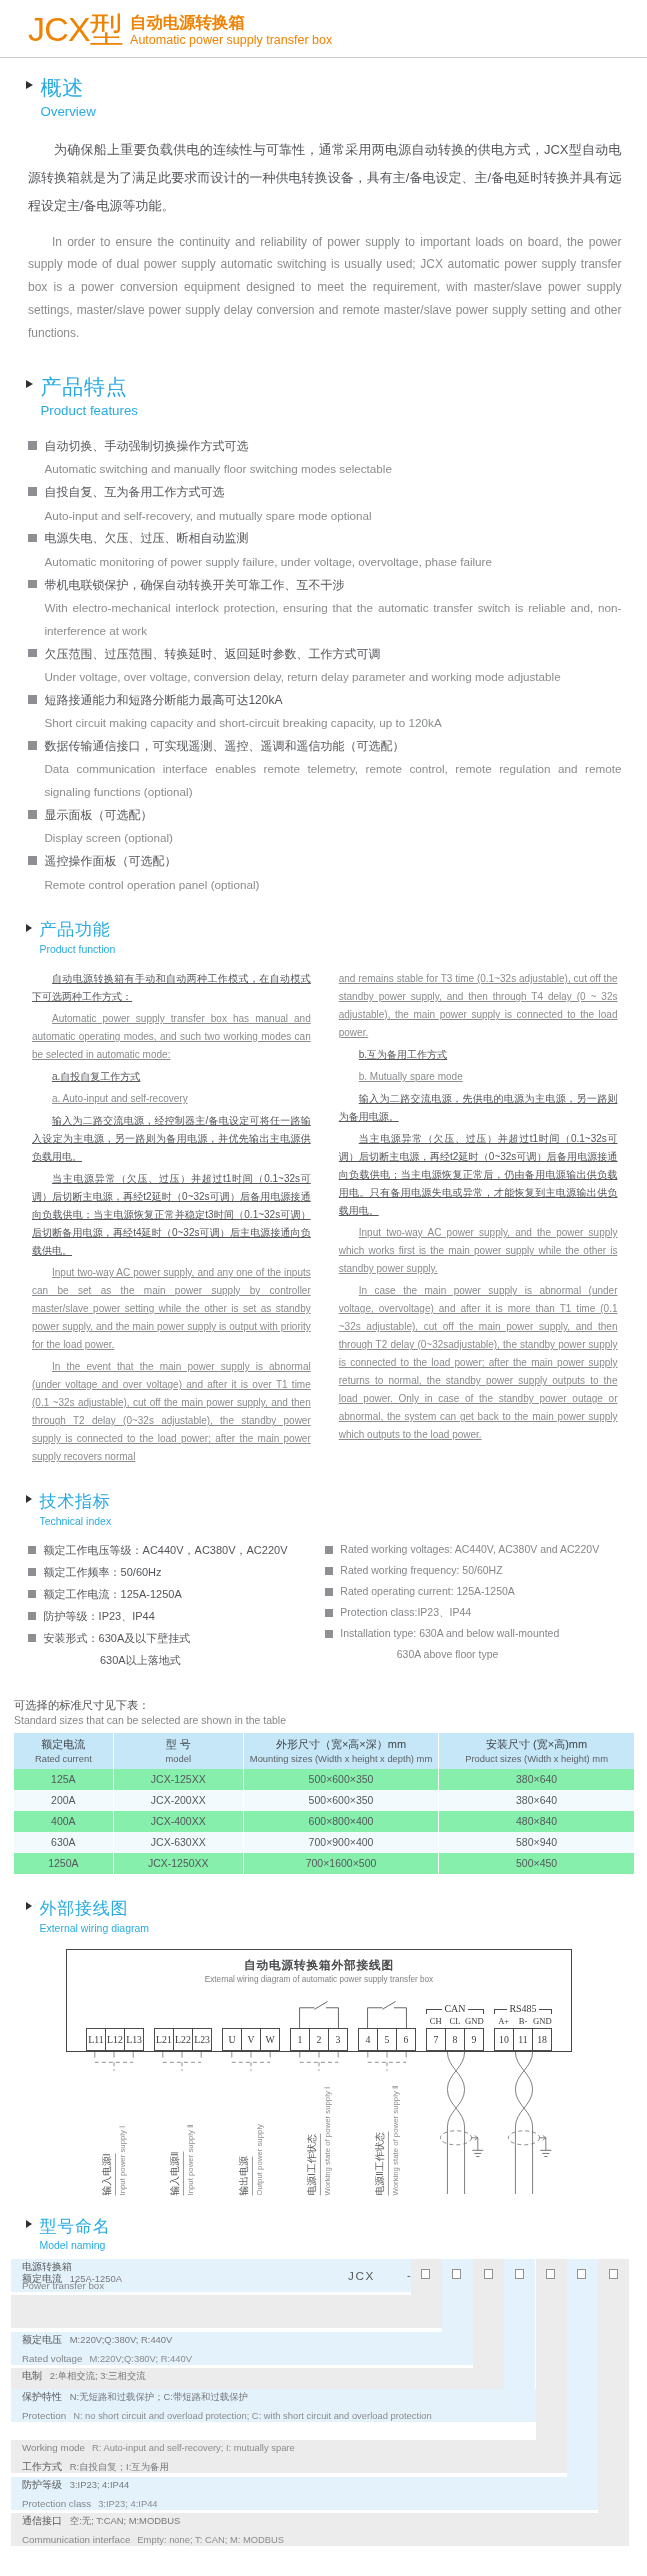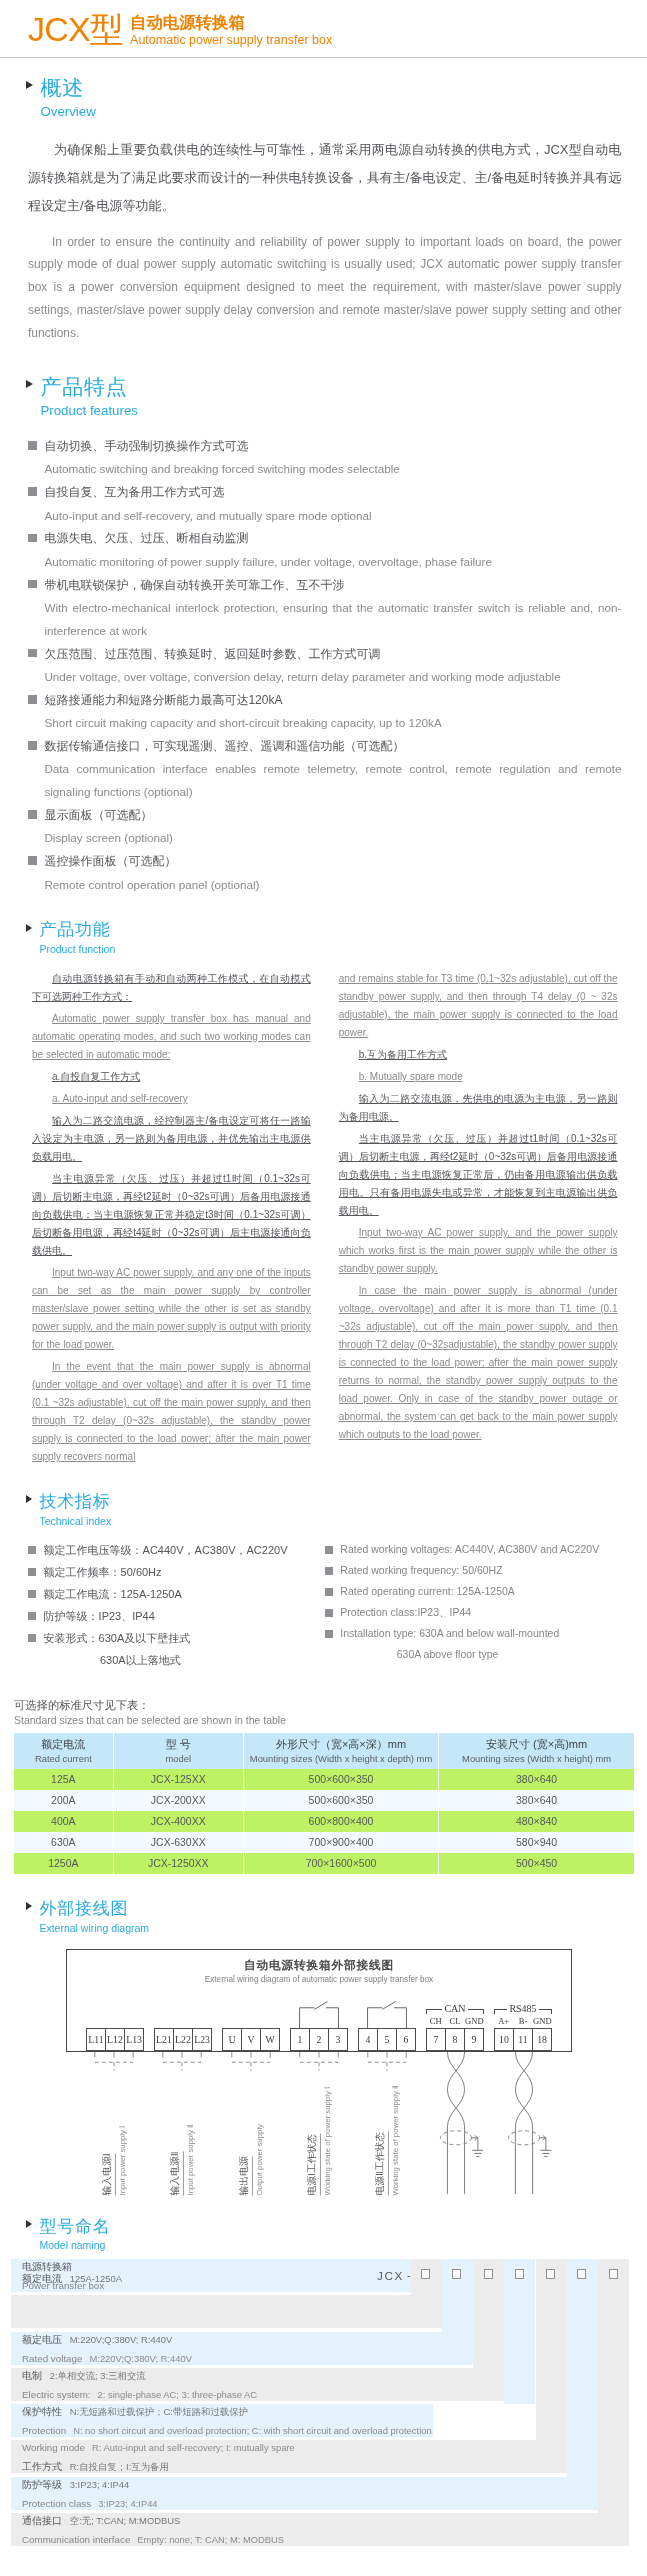--- a/index.html
+++ b/index.html
@@ -57,21 +57,21 @@
   .tech-item.cont{padding-left:72px;}
   
   .sizes-note-cn{margin:26.5px 0 0 14px;font-size:11.3px;color:#515356;}
   .sizes-note-en{margin:1.6px 0 0 14px;font-size:10.5px;color:#85878a;}
   #sizes-table{border-collapse:collapse;margin:7px 0 0 14px;width:620px;}
   #sizes-table th{background:#c6e7f7;border-left:1.6px solid #fff;padding:3.9px 0 4.7px;font-weight:normal;}
   #sizes-table th:first-child,#sizes-table td:first-child{border-left:none;}
   .th-cn{font-size:11px;color:#3f4247;}
   .th-en{font-size:9.4px;color:#5c6166;margin-top:0.8px;}
   #sizes-table td{text-align:center;height:21px;font-size:10.5px;color:#55585c;border-left:1.6px solid #fff;}
-  tr.r-odd{background:#bef264;}
+  tr.r-odd{background:#86efac;}
   tr.r-even{background:#f3fafd;}
   
   #wd{margin:15.6px 0 0 66px;width:506px;border:1.6px solid #454545;position:relative;
       padding:7.8px 19px 0 19px;}
   .wd-title-cn{text-align:center;font-size:11.7px;font-weight:bold;color:#4a4b4d;letter-spacing:0.8px;}
   .wd-title-en{text-align:center;font-size:8.2px;color:#808285;margin-top:2.3px;}
   #wd-groups{display:flex;justify-content:space-between;margin-top:1.6px;}
   .wd-group{width:58px;}
   .wd-gtop{height:42px;display:flex;flex-direction:column;justify-content:flex-end;}
   .wd-cells{display:flex;}
@@ -140,21 +140,21 @@
   <div class="sec-h big">
     <span class="tri"></span>
     <div>
       <div class="h-cn">产品特点</div>
       <div class="h-en">Product features</div>
     </div>
   </div>
   <ul id="features-list">
       <li class="feature-item">
         <div class="f-cn"><span class="sq"></span>自动切换、手动强制切换操作方式可选</div>
-        <div class="f-en">Automatic switching and breaking forced switching modes selectable</div>
+        <div class="f-en">Automatic switching and manually floor switching modes selectable</div>
       </li>
       <li class="feature-item">
         <div class="f-cn"><span class="sq"></span>自投自复、互为备用工作方式可选</div>
         <div class="f-en">Auto-input and self-recovery, and mutually spare mode optional</div>
       </li>
       <li class="feature-item">
         <div class="f-cn"><span class="sq"></span>电源失电、欠压、过压、断相自动监测</div>
         <div class="f-en">Automatic monitoring of power supply failure, under voltage, overvoltage, phase failure</div>
       </li>
       <li class="feature-item">
@@ -256,21 +256,21 @@
           <th style="width: 21%;">
             <div class="th-cn">型 号</div>
             <div class="th-en">model</div>
           </th>
           <th style="width: 31.5%;">
             <div class="th-cn">外形尺寸（宽×高×深）mm</div>
             <div class="th-en">Mounting sizes (Width x height x depth) mm</div>
           </th>
           <th style="width: 31.5%;">
             <div class="th-cn">安装尺寸 (宽×高)mm</div>
-            <div class="th-en">Mounting sizes (Width x height) mm</div>
+            <div class="th-en">Product sizes (Width x height) mm</div>
           </th>
         </tr>
       </thead>
     <tbody>
         <tr class="r-odd">
           <td>125A</td>
           <td>JCX-125XX</td>
           <td>500×600×350</td>
           <td>380×640</td>
         </tr>
@@ -518,40 +518,40 @@
     <div class="nm-band b" style="top: 73px; width: 462px; height: 33px;">
       <div class="nm-line"><span class="nm-lab-cn">额定电压</span><span class="nm-desc-cn">M:220V;Q:380V; R:440V</span></div>
       <div class="nm-line"><span class="nm-lab-en">Rated voltage</span><span class="nm-desc-en">M:220V;Q:380V; R:440V</span></div>
     </div>
     <div class="nm-strip g" style="left: 462px; width: 31px; height: 109px;"></div>
     <div class="nm-band g" style="top: 109px; width: 493px; height: 33px;">
       <div class="nm-line"><span class="nm-lab-cn">电制</span><span class="nm-desc-cn">2:单相交流; 3:三相交流</span></div>
       <div class="nm-line"><span class="nm-lab-en">Electric system:</span><span class="nm-desc-en">2: single-phase AC; 3: three-phase AC</span></div>
     </div>
     <div class="nm-strip b" style="left: 493px; width: 31px; height: 145px;"></div>
-    <div class="nm-band b" style="top: 145px; width: 422px; height: 33px;">
+    <div class="nm-band b" style="top: 130px; width: 525px; height: 33px;">
       <div class="nm-line"><span class="nm-lab-cn">保护特性</span><span class="nm-desc-cn">N:无短路和过载保护；C:带短路和过载保护</span></div>
       <div class="nm-line"><span class="nm-lab-en">Protection</span><span class="nm-desc-en">N: no short circuit and overload protection; C: with short circuit and overload protection</span></div>
     </div>
     <div class="nm-strip g" style="left: 525px; width: 31px; height: 181px;"></div>
     <div class="nm-band g" style="top: 181px; width: 556px; height: 33px;">
       <div class="nm-line"><span class="nm-lab-en">Working mode</span><span class="nm-desc-en">R: Auto-input and self-recovery; I: mutually spare</span></div>
       <div class="nm-line"><span class="nm-lab-cn">工作方式</span><span class="nm-desc-cn">R:自投自复；I:互为备用</span></div>
     </div>
     <div class="nm-strip b" style="left: 556px; width: 31px; height: 218px;"></div>
     <div class="nm-band b" style="top: 218px; width: 587px; height: 33px;">
       <div class="nm-line"><span class="nm-lab-cn">防护等级</span><span class="nm-desc-cn">3:IP23; 4:IP44</span></div>
       <div class="nm-line"><span class="nm-lab-en">Protection class</span><span class="nm-desc-en">3:IP23; 4:IP44</span></div>
     </div>
     <div class="nm-strip g" style="left: 587px; width: 31px; height: 254px;"></div>
     <div class="nm-band g" style="top: 254px; width: 618px; height: 33px;">
       <div class="nm-line"><span class="nm-lab-cn">通信接口</span><span class="nm-desc-cn">空:无; T:CAN; M:MODBUS</span></div>
       <div class="nm-line"><span class="nm-lab-en">Communication interface</span><span class="nm-desc-en">Empty: none; T: CAN; M: MODBUS</span></div>
     </div>
-    <span class="nm-jcx" style="left: 366px; top: 9.4px;">JCX</span>
+    <span class="nm-jcx" style="left: 337px; top: 9.4px;">JCX</span>
     <span class="nm-dash" style="left: 396px; top: 9.4px;">-</span>
     <span class="nm-box" style="left: 410px; top: 10px;"></span>
     <span class="nm-box" style="left: 441px; top: 10px;"></span>
     <span class="nm-box" style="left: 473px; top: 10px;"></span>
     <span class="nm-box" style="left: 504px; top: 10px;"></span>
     <span class="nm-box" style="left: 535px; top: 10px;"></span>
     <span class="nm-box" style="left: 566px; top: 10px;"></span>
     <span class="nm-box" style="left: 598px; top: 10px;"></span>
   </div>
 

